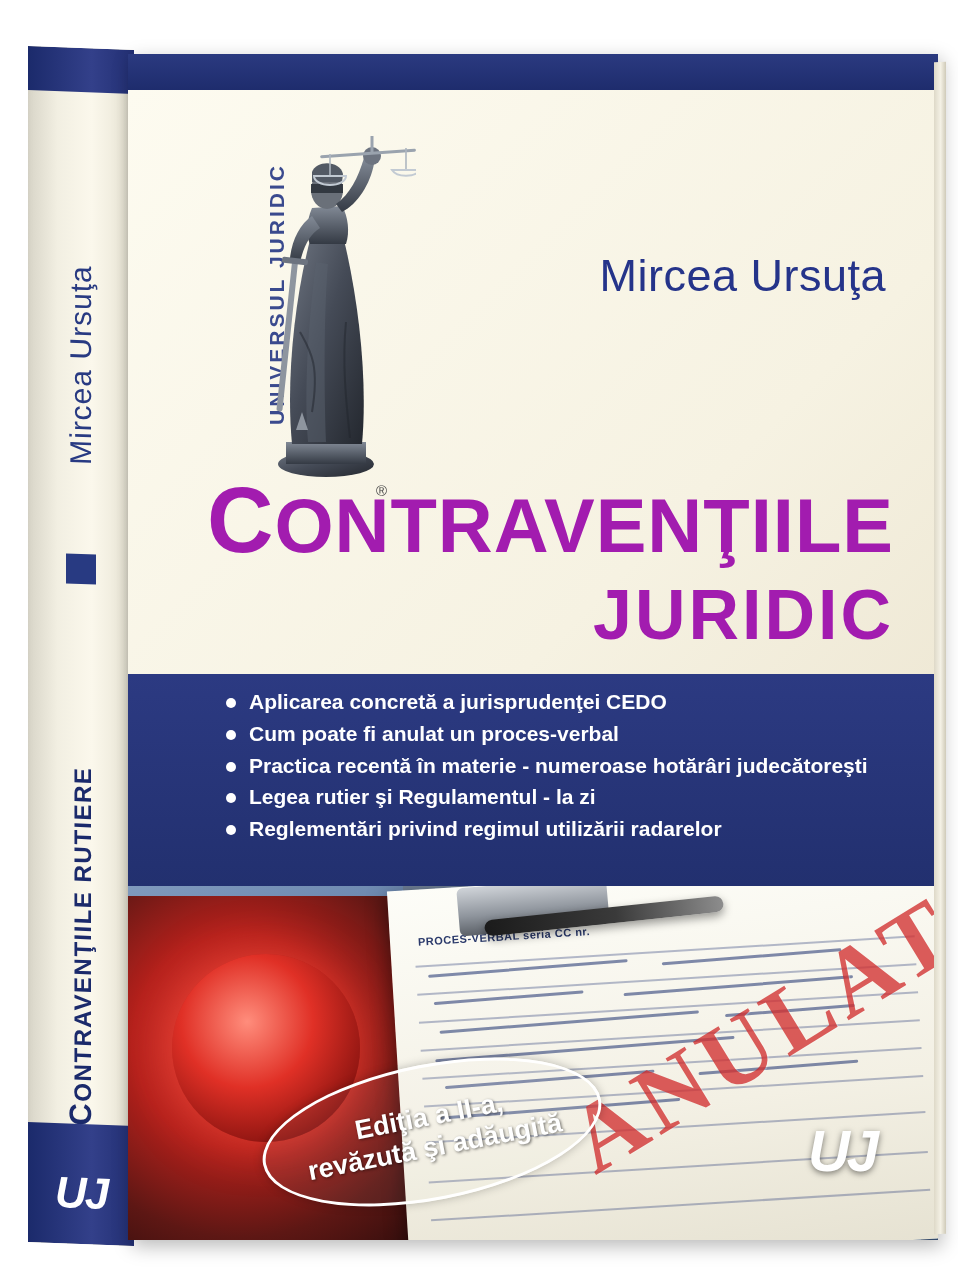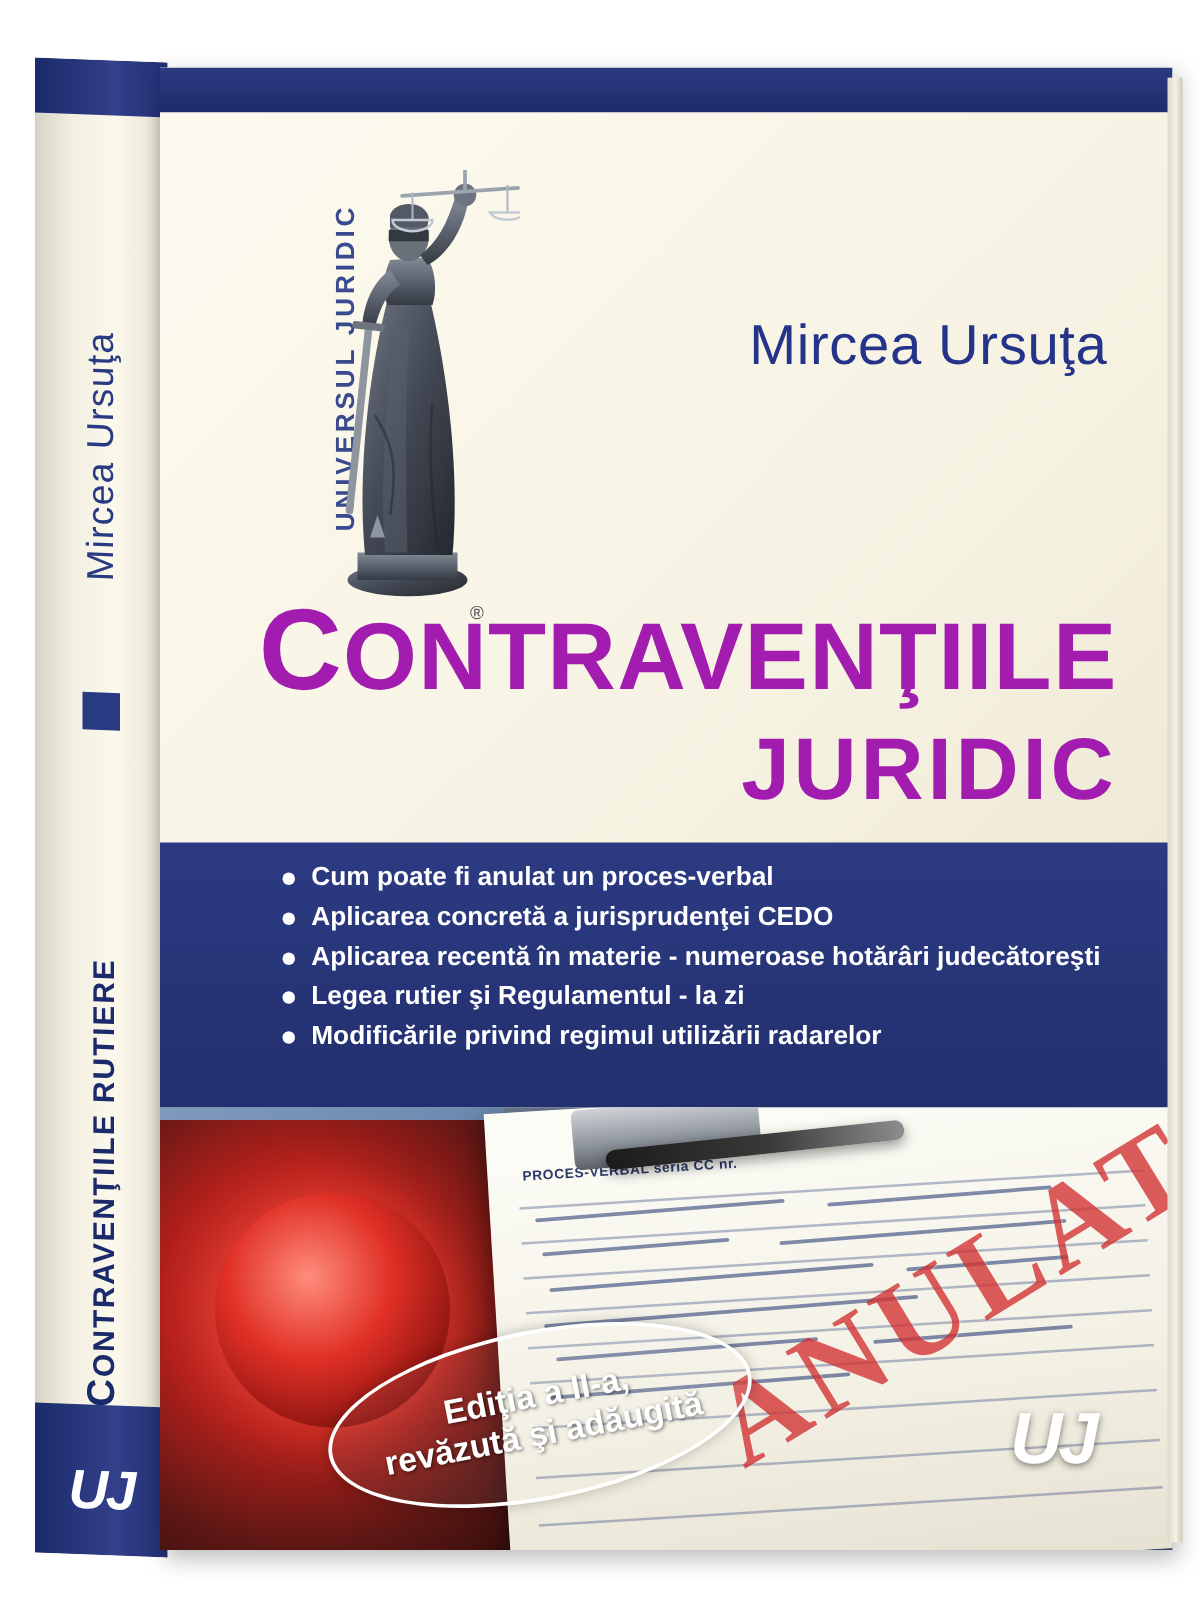--- a/index.html
+++ b/index.html
@@ -479,37 +479,37 @@
     <div id="front-title">
       <div id="title-line1">
         <span class="cap">C</span><span>ONTRAVENŢIILE</span>
       </div>
       <div id="title-line2">JURIDIC</div>
     </div>
 
     <div id="bullets-band">
       <div class="bullet-row">
         <span class="bullet-dot"></span>
-        <span>Cum poate fi anulat un proces-verbal</span>
+        <span>Aplicarea concretă a jurisprudenţei CEDO</span>
       </div>
       <div class="bullet-row">
         <span class="bullet-dot"></span>
-        <span>Aplicarea concretă a jurisprudenţei CEDO</span>
+        <span>Cum poate fi anulat un proces-verbal</span>
       </div>
       <div class="bullet-row">
         <span class="bullet-dot"></span>
-        <span>Aplicarea recentă în materie - numeroase hotărâri judecătoreşti</span>
+        <span>Practica recentă în materie - numeroase hotărâri judecătoreşti</span>
       </div>
       <div class="bullet-row">
         <span class="bullet-dot"></span>
         <span>Legea rutier şi Regulamentul - la zi</span>
       </div>
       <div class="bullet-row">
         <span class="bullet-dot"></span>
-        <span>Modificările privind regimul utilizării radarelor</span>
+        <span>Reglementări privind regimul utilizării radarelor</span>
       </div>
     </div>
 
     <div id="photo-area">
       <div id="photo-blue-left"></div>
       <div id="photo-blue-right"></div>
       <div id="photo-traffic-light"></div>
 
       <div id="photo-doc">
         <div id="doc-exemplar">Exemplar nr. 2</div>

